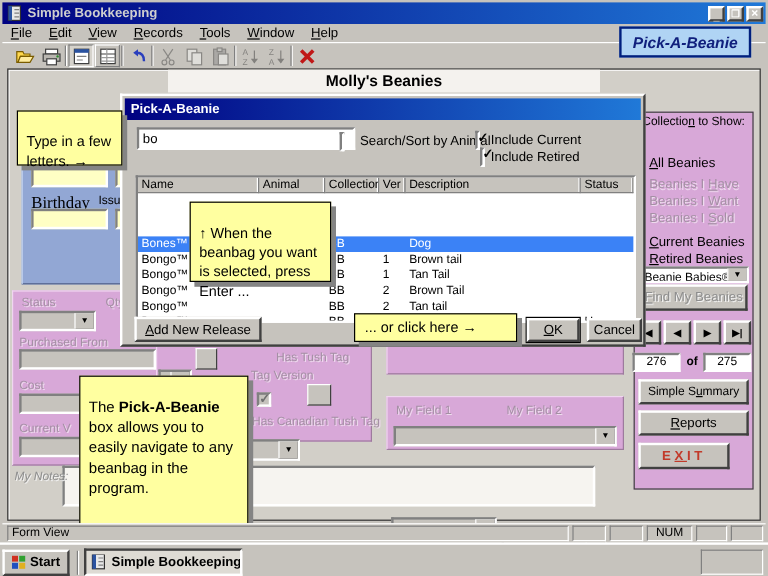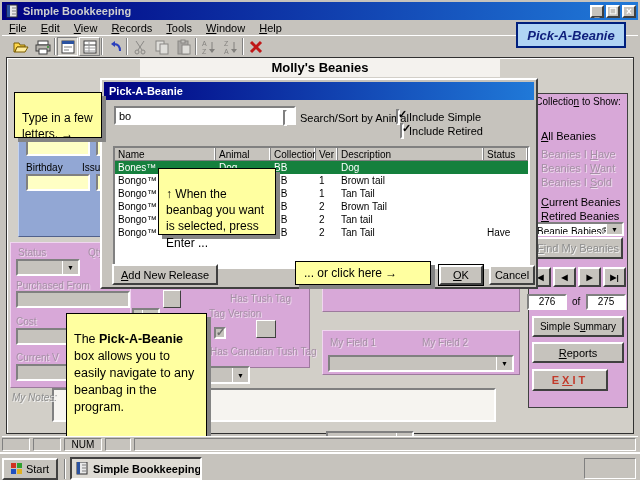--- a/index.html
+++ b/index.html
@@ -23,21 +23,21 @@
 .dd::after{content:"▼";position:absolute;right:-1px;top:-1px;bottom:-1px;width:15px;background:#c6c3bd;border:1px solid;border-color:#fff #404040 #404040 #fff;font-size:7px;display:flex;align-items:center;justify-content:center;color:#000;}
 .yfield{background:#ffffc4;border:2px solid;border-color:#808080 #fff #fff #808080;}
 .pinkpanel{background:#d8a8d8;border:1px solid;border-color:#f0d6f0 #9d7a9d #9d7a9d #f0d6f0;}
 .bluepanel{background:#92a7d4;border:1px solid;border-color:#c2d2f0 #51618c #51618c #c2d2f0;}
 .tbl{background:#fff;border:2px solid;border-color:#808080 #fff #fff #808080;font-size:10px;overflow:hidden;}
 .trow{display:flex;height:13px;line-height:13px;white-space:nowrap;}
 .trow>span{overflow:hidden;padding-left:3px;}
 .thead{background:#c6c3bd;}
 .thead>span{border-right:1px solid #808080;box-shadow:inset -1px 0 0 #fff;border-bottom:1px solid #808080;}
 .c0{width:101px}.c1{width:55px}.c2{width:45px}.c3{width:22px}.c4{width:146px}.c5{flex:1}
-.sel{background:#15803d;color:#fff;}
+.sel{background:#3b82f6;color:#fff;margin-top:36px;}
 .menu-item{padding:2px 7px;font-size:11px;}
 .toolbtn{width:21px;height:19px;display:flex;align-items:center;justify-content:center;}
 .toolbtn.pressed{border:1px solid;border-color:#808080 #fff #fff #808080;background:#d6d3cc;}
 .toolbtn.framed{border:1px solid;border-color:#fff #808080 #808080 #fff;}
 .tsep{width:2px;height:17px;border-left:1px solid #808080;border-right:1px solid #fff;}
 .dim{opacity:.45;filter:grayscale(1);}
 .side-item{font-size:11px;cursor:default;}
 .navbtn{font-size:8px;font-weight:bold;padding-top:1px;}
 u{text-decoration:underline;}
 .statseg{border:1px solid;border-color:#808080 #fff #fff #808080;background:#c6c3bd;font-size:10px;padding:0 3px;display:flex;align-items:center;}
@@ -168,21 +168,21 @@
   <div class="abs" style="left:6px;top:57px;width:628px;height:377px;background:#d2cfc8;border:1px solid #303030;box-shadow:inset 1px 1px 0 #fff;z-index:1;"></div>
 
   <div class="abs" style="left:140px;top:58px;width:360px;height:19px;background:#f4f2ee;z-index:2;"></div>
   <div class="abs" style="left:140px;top:60px;width:360px;height:16px;text-align:center;font-weight:bold;font-size:13px;z-index:3;">Molly's Beanies</div>
 
   <div class="abs bluepanel" style="left:18px;top:124px;width:112px;height:113px;z-index:5;"></div>
   <div class="abs" style="left:28px;top:127px;z-index:6;font-size:10px;">Version</div>
   <div class="abs" style="left:84px;top:127px;z-index:6;font-size:10px;">Co</div>
   <div class="abs yfield" style="left:26px;top:139px;width:64px;height:17px;z-index:6;"></div>
   <div class="abs yfield" style="left:96px;top:139px;width:30px;height:17px;z-index:6;"></div>
-  <div class="abs" style="left:26px;top:162px;z-index:6;font-size:10px;">Birthday</div>
+  <div class="abs" style="left:26px;top:162px;z-index:6;font-size:14px;font-family:Liberation Serif, serif;">Birthday</div>
   <div class="abs" style="left:82px;top:162px;z-index:6;font-size:10px;">Issu</div>
   <div class="abs yfield" style="left:26px;top:174px;width:64px;height:17px;z-index:6;"></div>
   <div class="abs yfield" style="left:96px;top:174px;width:30px;height:17px;z-index:6;"></div>
 
   <div class="abs pinkpanel" style="left:10px;top:242px;width:192px;height:146px;z-index:5;"></div>
   <div class="abs pink-dis" style="left:18px;top:247px;z-index:6;font-size:10px;">Status</div>
   <div class="abs dd" style="left:16px;top:259px;width:64px;height:17px;z-index:6;background:#c6c3bd;"></div>
   <div class="abs pink-dis" style="left:88px;top:247px;z-index:6;font-size:10px;">Qty</div>
   <div class="abs pink-dis" style="left:16px;top:280px;z-index:6;font-size:10px;">Purchased From</div>
   <div class="abs sunken" style="left:16px;top:291px;width:114px;height:17px;z-index:6;background:#c6c3bd;"></div>
@@ -220,35 +220,35 @@
   <div class="abs side-item pink-dis" style="left:541px;top:162px;z-index:11;">Beanies I <u>W</u>ant</div>
   <div class="abs side-item pink-dis" style="left:541px;top:176px;z-index:11;">Beanies I <u>S</u>old</div>
   <div class="abs side-item" style="left:541px;top:196px;z-index:11;"><u>C</u>urrent Beanies</div>
   <div class="abs side-item" style="left:541px;top:210px;z-index:11;"><u>R</u>etired Beanies</div>
   <div class="abs btn disabled" style="left:533px;top:237px;width:90px;height:22px;z-index:11;font-size:11px;"><u>F</u>ind My Beanies</div>
   <div class="abs btn navbtn" style="left:528px;top:267px;width:23px;height:20px;z-index:11;">|◀</div>
   <div class="abs btn navbtn" style="left:553px;top:267px;width:23px;height:20px;z-index:11;">◀</div>
   <div class="abs btn navbtn" style="left:578px;top:267px;width:23px;height:20px;z-index:11;">▶</div>
   <div class="abs btn navbtn" style="left:603px;top:267px;width:23px;height:20px;z-index:11;">▶|</div>
   <div class="abs sunken" style="left:527px;top:294px;width:40px;height:16px;z-index:11;font-size:10px;text-align:center;">276</div>
-  <div class="abs" style="left:572px;top:296px;z-index:11;font-size:10px;">of</div>
+  <div class="abs" style="left:572px;top:296px;z-index:11;font-size:10px;font-weight:bold;">of</div>
   <div class="abs sunken" style="left:586px;top:294px;width:40px;height:16px;z-index:11;font-size:10px;text-align:center;">275</div>
   <div class="abs btn" style="left:532px;top:316px;width:92px;height:21px;z-index:11;font-size:10px;">Simple S<u>u</u>mmary</div>
   <div class="abs btn" style="left:532px;top:342px;width:92px;height:21px;z-index:11;"><u>R</u>eports</div>
   <div class="abs btn" style="left:532px;top:369px;width:76px;height:22px;z-index:11;color:#c23a2a;font-weight:bold;letter-spacing:3px;">E<u>X</u>IT</div>
 
   <div class="abs raised" style="left:100px;top:78px;width:438px;height:211px;z-index:20;">
     <div class="titlebar" style="position:absolute;left:2px;top:2px;right:2px;height:18px;padding-left:5px;font-size:11px;">
       <span>Pick-A-Beanie</span>
     </div>
     <input class="abs" style="left: 12px; top: 26px; width: 182px; height: 19px; border-width: 2px; border-style: solid; border-image: initial; border-color: rgb(128, 128, 128) rgb(255, 255, 255) rgb(255, 255, 255) rgb(128, 128, 128); font-size: 11px; padding-left: 3px; outline: none;" value="bo">
     <span class="abs cb" style="left:181px;top:32px;"></span>
     <span class="abs" style="left:198px;top:32px;">Search/Sort by Animal</span>
     <span class="abs cb checked" style="left:290px;top:31px;"></span>
-    <span class="abs" style="left:307px;top:31px;">Include Simple</span>
+    <span class="abs" style="left:307px;top:31px;">Include Current</span>
     <span class="abs cb checked" style="left:290px;top:45px;"></span>
     <span class="abs" style="left:307px;top:45px;">Include Retired</span>
 
     <div class="abs tbl" style="left:11px;top:66px;width:417px;height:123px;">
       <div class="trow thead">
         <span class="c0">Name</span>
         <span class="c1">Animal</span>
         <span class="c2">Collection</span>
         <span class="c3">Ver</span>
         <span class="c4">Description</span>
@@ -308,29 +308,30 @@
     <div class="abs btn default" style="left:337px;top:185px;width:44px;height:20px;"><u>O</u>K</div>
     <div class="abs btn" style="left:387px;top:185px;width:46px;height:20px;">Cancel</div>
   </div>
 
   <div class="abs callout" style="left:14px;top:92px;width:88px;height:46px;">Type in a few letters. →</div>
   <div class="abs callout" style="left:158px;top:168px;width:118px;height:67px;">↑ When the beanbag you want is selected, press Enter ...</div>
   <div class="abs callout" style="left:295px;top:261px;width:136px;height:24px;padding:3px 8px;white-space:nowrap;">... or click here →</div>
   <div class="abs callout" style="left:66px;top:313px;width:141px;height:131px;font-size:12.5px;"><span>The </span><b>Pick-A-Beanie</b><span> box allows you to easily navigate to any beanbag in the program.</span></div>
 
   <div class="abs" style="left:2px;top:436px;width:636px;height:16px;background:#c6c3bd;border-top:1px solid #fff;display:flex;align-items:center;gap:3px;z-index:40;">
+    <span class="statseg" style="margin-left:4px;width:468px;height:13px;">Form View</span>
     <span class="statseg" style="width:28px;height:13px;"></span>
     <span class="statseg" style="width:28px;height:13px;"></span>
     <span class="statseg" style="width:38px;height:13px;justify-content:center;">NUM</span>
     <span class="statseg" style="width:26px;height:13px;"></span>
     <span class="statseg" style="flex:1;height:13px;margin-right:2px;"></span>
   </div>
 
   <div class="abs" style="left:0;top:452px;width:640px;height:28px;background:#c6c3bd;border-top:2px solid;border-color:#fff;z-index:50;">
-    <div class="abs btn" style="left:2px;top:4px;width:56px;height:22px;font-weight:normal;gap:3px;">
+    <div class="abs btn" style="left:2px;top:4px;width:56px;height:22px;font-weight:bold;gap:3px;">
       <span style="display:inline-block;width:12px;height:12px;"><svg width="12" height="12">
             <rect x="0" y="0" width="5" height="5" fill="#d03020"></rect>
             <rect x="6" y="0" width="5" height="5" fill="#30a030"></rect>
             <rect x="0" y="6" width="5" height="5" fill="#2050c0"></rect>
             <rect x="6" y="6" width="5" height="5" fill="#e0b020"></rect>
           </svg></span>
       <span>Start</span>
     </div>
     <div class="abs" style="left:64px;top:5px;width:2px;height:20px;border-left:1px solid #808080;border-right:1px solid #fff;"></div>
     <div class="abs" style="left:70px;top:3px;width:132px;height:23px;border:2px solid;border-color:#404040 #fff #fff #404040;background:#dedbd4;display:flex;align-items:center;gap:4px;padding-left:4px;font-weight:bold;">

